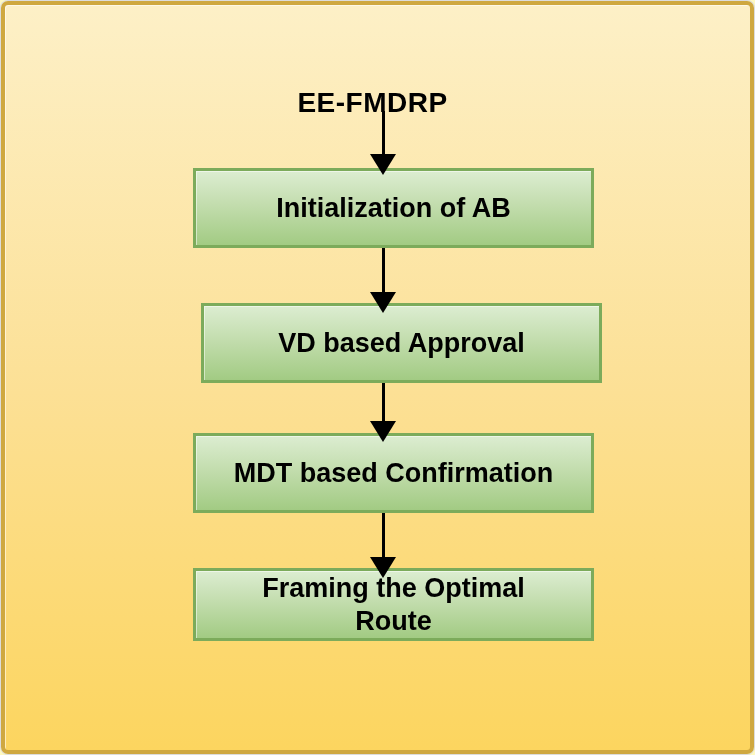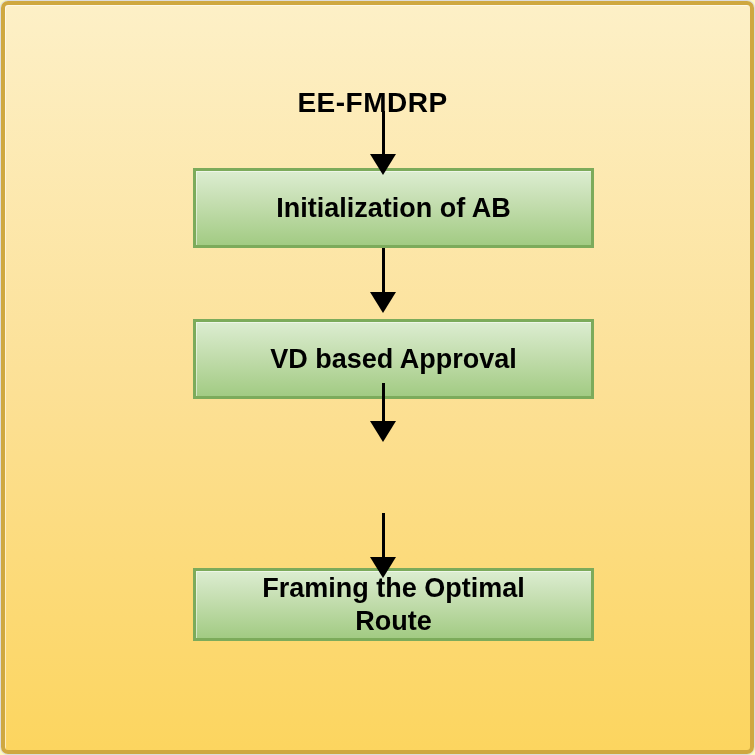--- a/index.html
+++ b/index.html
@@ -44,21 +44,21 @@
     justify-content: center;
     text-align: center;
     font-size: 27px;
     font-weight: bold;
     color: #000000;
     line-height: 33px;
     padding: 16px 26px;
     z-index: 1;
   }
   .n1 { top: 163px; height: 80px; }
-  .n2 { top: 314px; height: 80px; }
+  .n2 { top: 298px; height: 80px; margin-left: 8px; }
   .n3 { top: 428px; height: 80px; }
   .n4 { top: 563px; height: 73px; }
   .arrow {
     position: absolute;
     left: 365px;
     width: 26px;
     display: flex;
     flex-direction: column;
     align-items: center;
     z-index: 5;
@@ -103,20 +103,23 @@
 
     <div class="node n2">
       <span>VD based Approval</span>
     </div>
 
     <div class="arrow a3">
       <div class="line"></div>
       <div class="head"></div>
     </div>
 
+    <div class="node n3">
+      <span>MDT based Confirmation</span>
+    </div>
 
     <div class="arrow a4">
       <div class="line"></div>
       <div class="head"></div>
     </div>
 
     <div class="node n4">
       <span>Framing the Optimal Route</span>
     </div>
 

